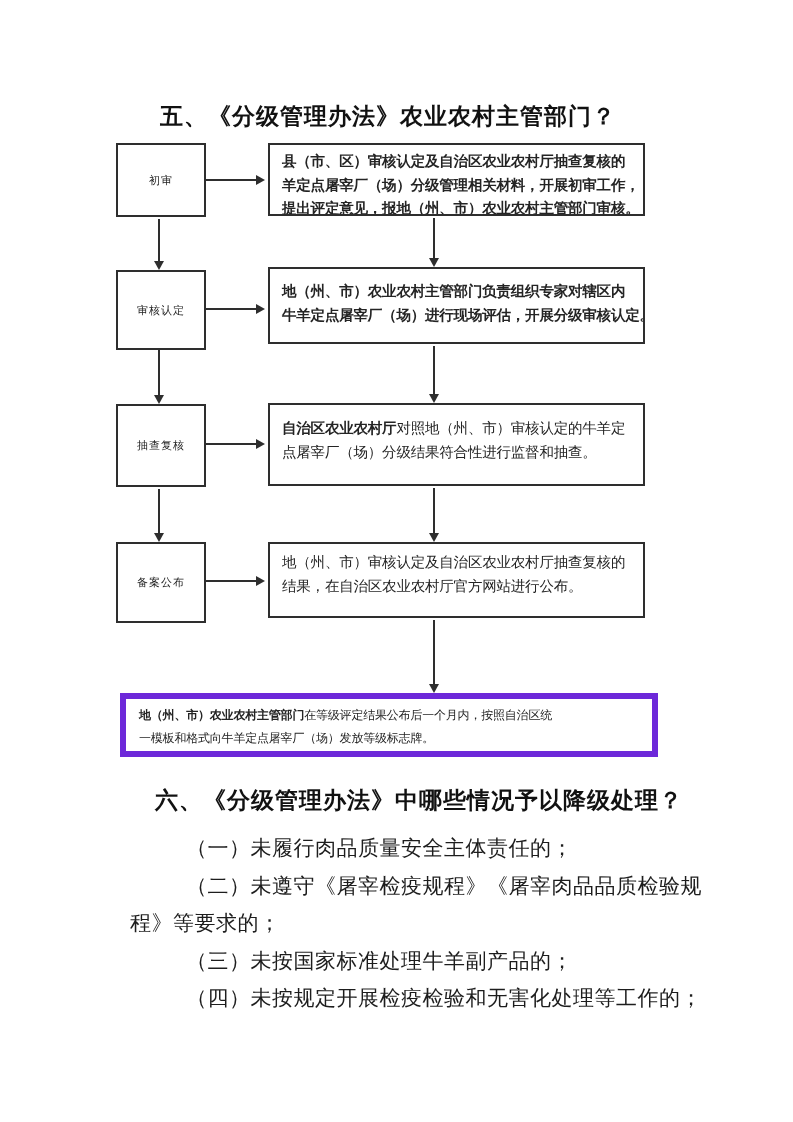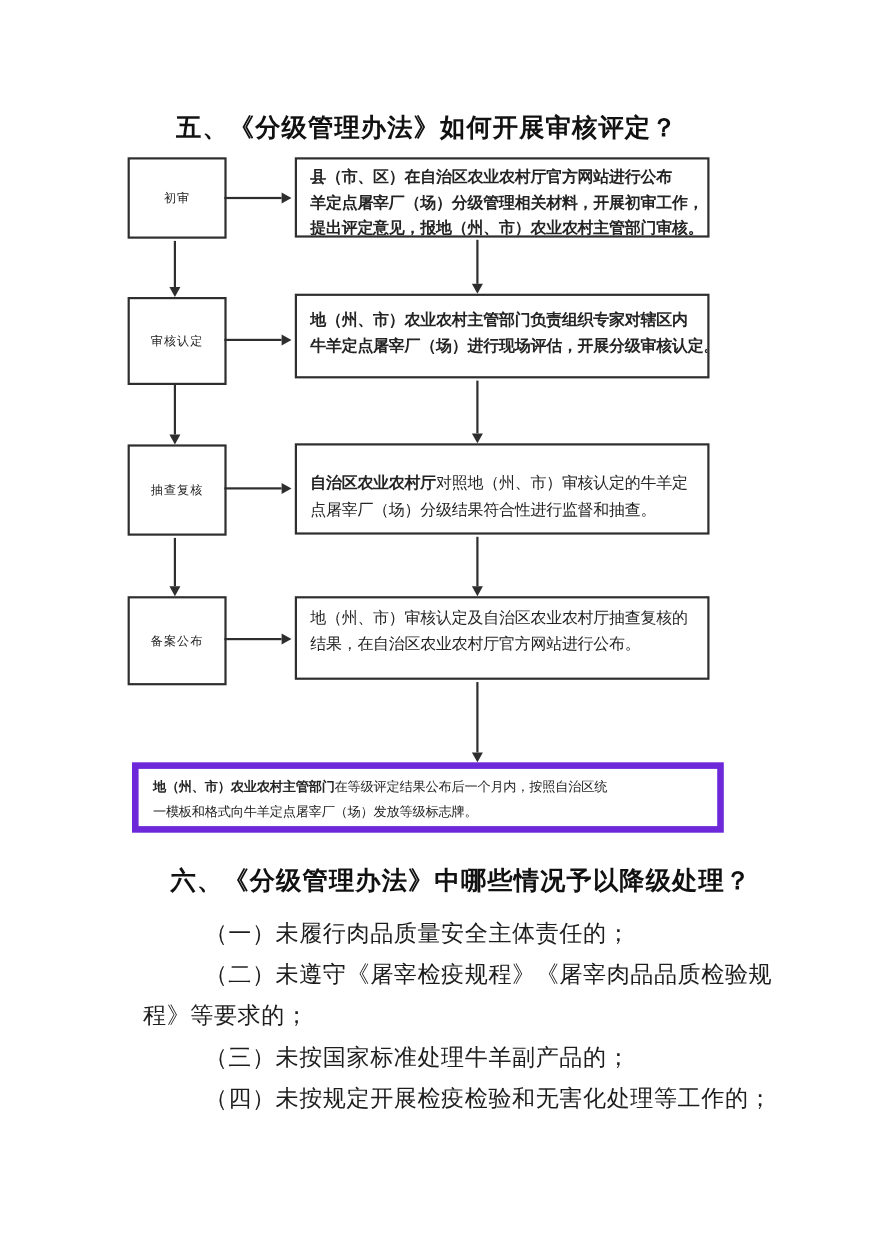--- a/index.html
+++ b/index.html
@@ -51,27 +51,27 @@
     font-size:21px;color:#1d1d1d;
   }
   .body-line{height:37.5px;line-height:37.5px;white-space:nowrap;letter-spacing:0.5px;margin-left:30px;}
   .indent{text-indent:56px;}
 </style>
 </head>
 <body>
 
 <div class="page">
 
-  <div class="heading" style="left:160px;top:101px;">五、《分级管理办法》如何开展审核评定？</div>
+  <div class="heading" style="left:160px;top:101px;">五、《分级管理办法》农业农村主管部门？</div>
 
   <div class="lbox" style="top:143px;height:70px;">
     <span>初审</span>
   </div>
   <div class="rbox bold" style="top:143px;height:73px;">
-    <div class="rline">县（市、区）在自治区农业农村厅官方网站进行公布</div>
+    <div class="rline">县（市、区）审核认定及自治区农业农村厅抽查复核的</div>
     <div class="rline">羊定点屠宰厂（场）分级管理相关材料，开展初审工作，</div>
     <div class="rline">提出评定意见，报地（州、市）农业农村主管部门审核。</div>
   </div>
   <div class="arr-h" style="left:204px;top:179px;width:52px;"></div>
 
   <div class="arr-v" style="left:158px;top:219px;height:42px;"></div>
   <div class="arr-v" style="left:433px;top:218px;height:40px;"></div>
   <div class="lbox" style="top:270px;height:76px;">
     <span>审核认定</span>
   </div>
@@ -79,21 +79,21 @@
     <div class="rline">地（州、市）农业农村主管部门负责组织专家对辖区内</div>
     <div class="rline">牛羊定点屠宰厂（场）进行现场评估，开展分级审核认定。</div>
   </div>
   <div class="arr-h" style="left:204px;top:308px;width:52px;"></div>
 
   <div class="arr-v" style="left:158px;top:350px;height:45px;"></div>
   <div class="arr-v" style="left:433px;top:346px;height:48px;"></div>
   <div class="lbox" style="top:404px;height:79px;">
     <span>抽查复核</span>
   </div>
-  <div class="rbox" style="top:403px;height:83px;padding-top:24px;">
+  <div class="rbox" style="top:403px;height:83px;padding-top:12px;">
     <div class="rline"><span class="bold">自治区农业农村厅</span><span>对照地（州、市）审核认定的牛羊定</span></div>
     <div class="rline">点屠宰厂（场）分级结果符合性进行监督和抽查。</div>
   </div>
   <div class="arr-h" style="left:204px;top:443px;width:52px;"></div>
 
   <div class="arr-v" style="left:158px;top:489px;height:44px;"></div>
   <div class="arr-v" style="left:433px;top:488px;height:45px;"></div>
   <div class="lbox" style="top:542px;height:77px;">
     <span>备案公布</span>
   </div>

